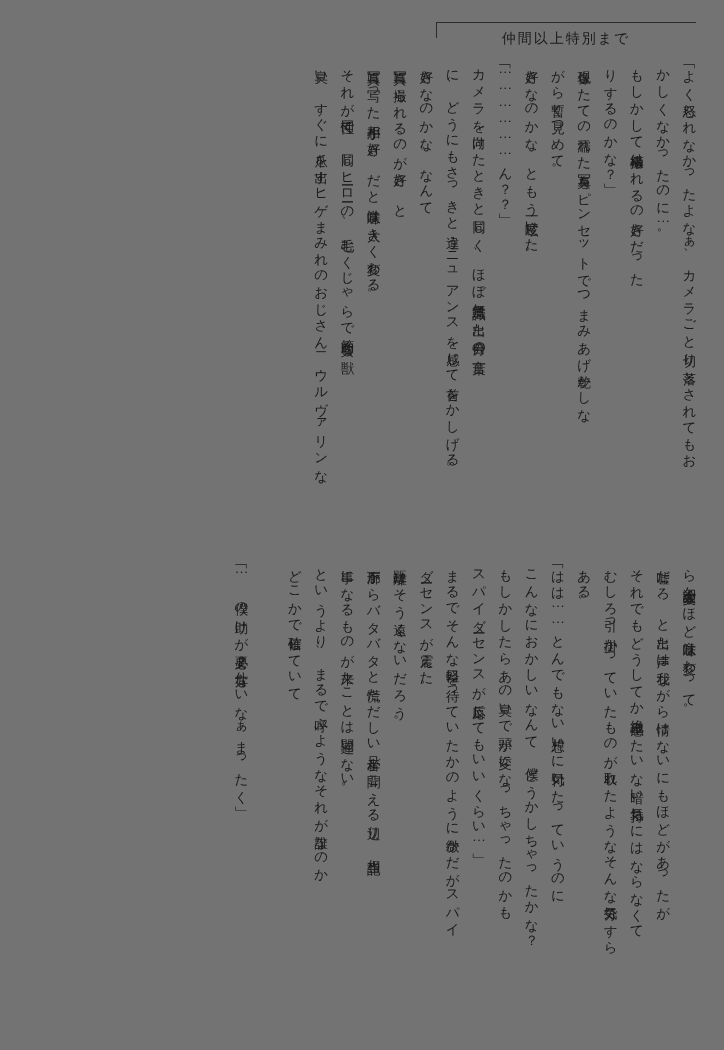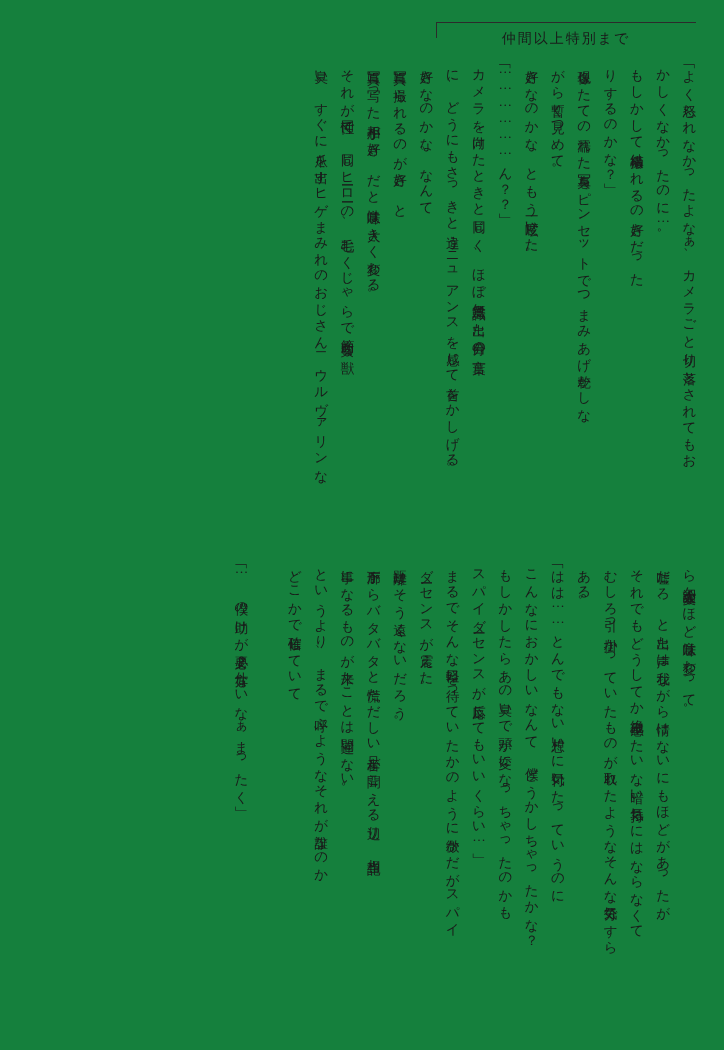--- a/index.html
+++ b/index.html
@@ -4,21 +4,21 @@
 <style>
   html, body {
     margin: 0;
     padding: 0;
     background: #ffffff;
   }
   .page {
     position: relative;
     width: 724px;
     height: 1050px;
-    background: #15803d;
+    background: #737373;
     overflow: hidden;
     font-family: "Liberation Serif", "DejaVu Serif", serif;
     color: #1a1a1a;
   }
 
   
   .header {
     position: absolute;
     top: 22px;
     right: 28px;

